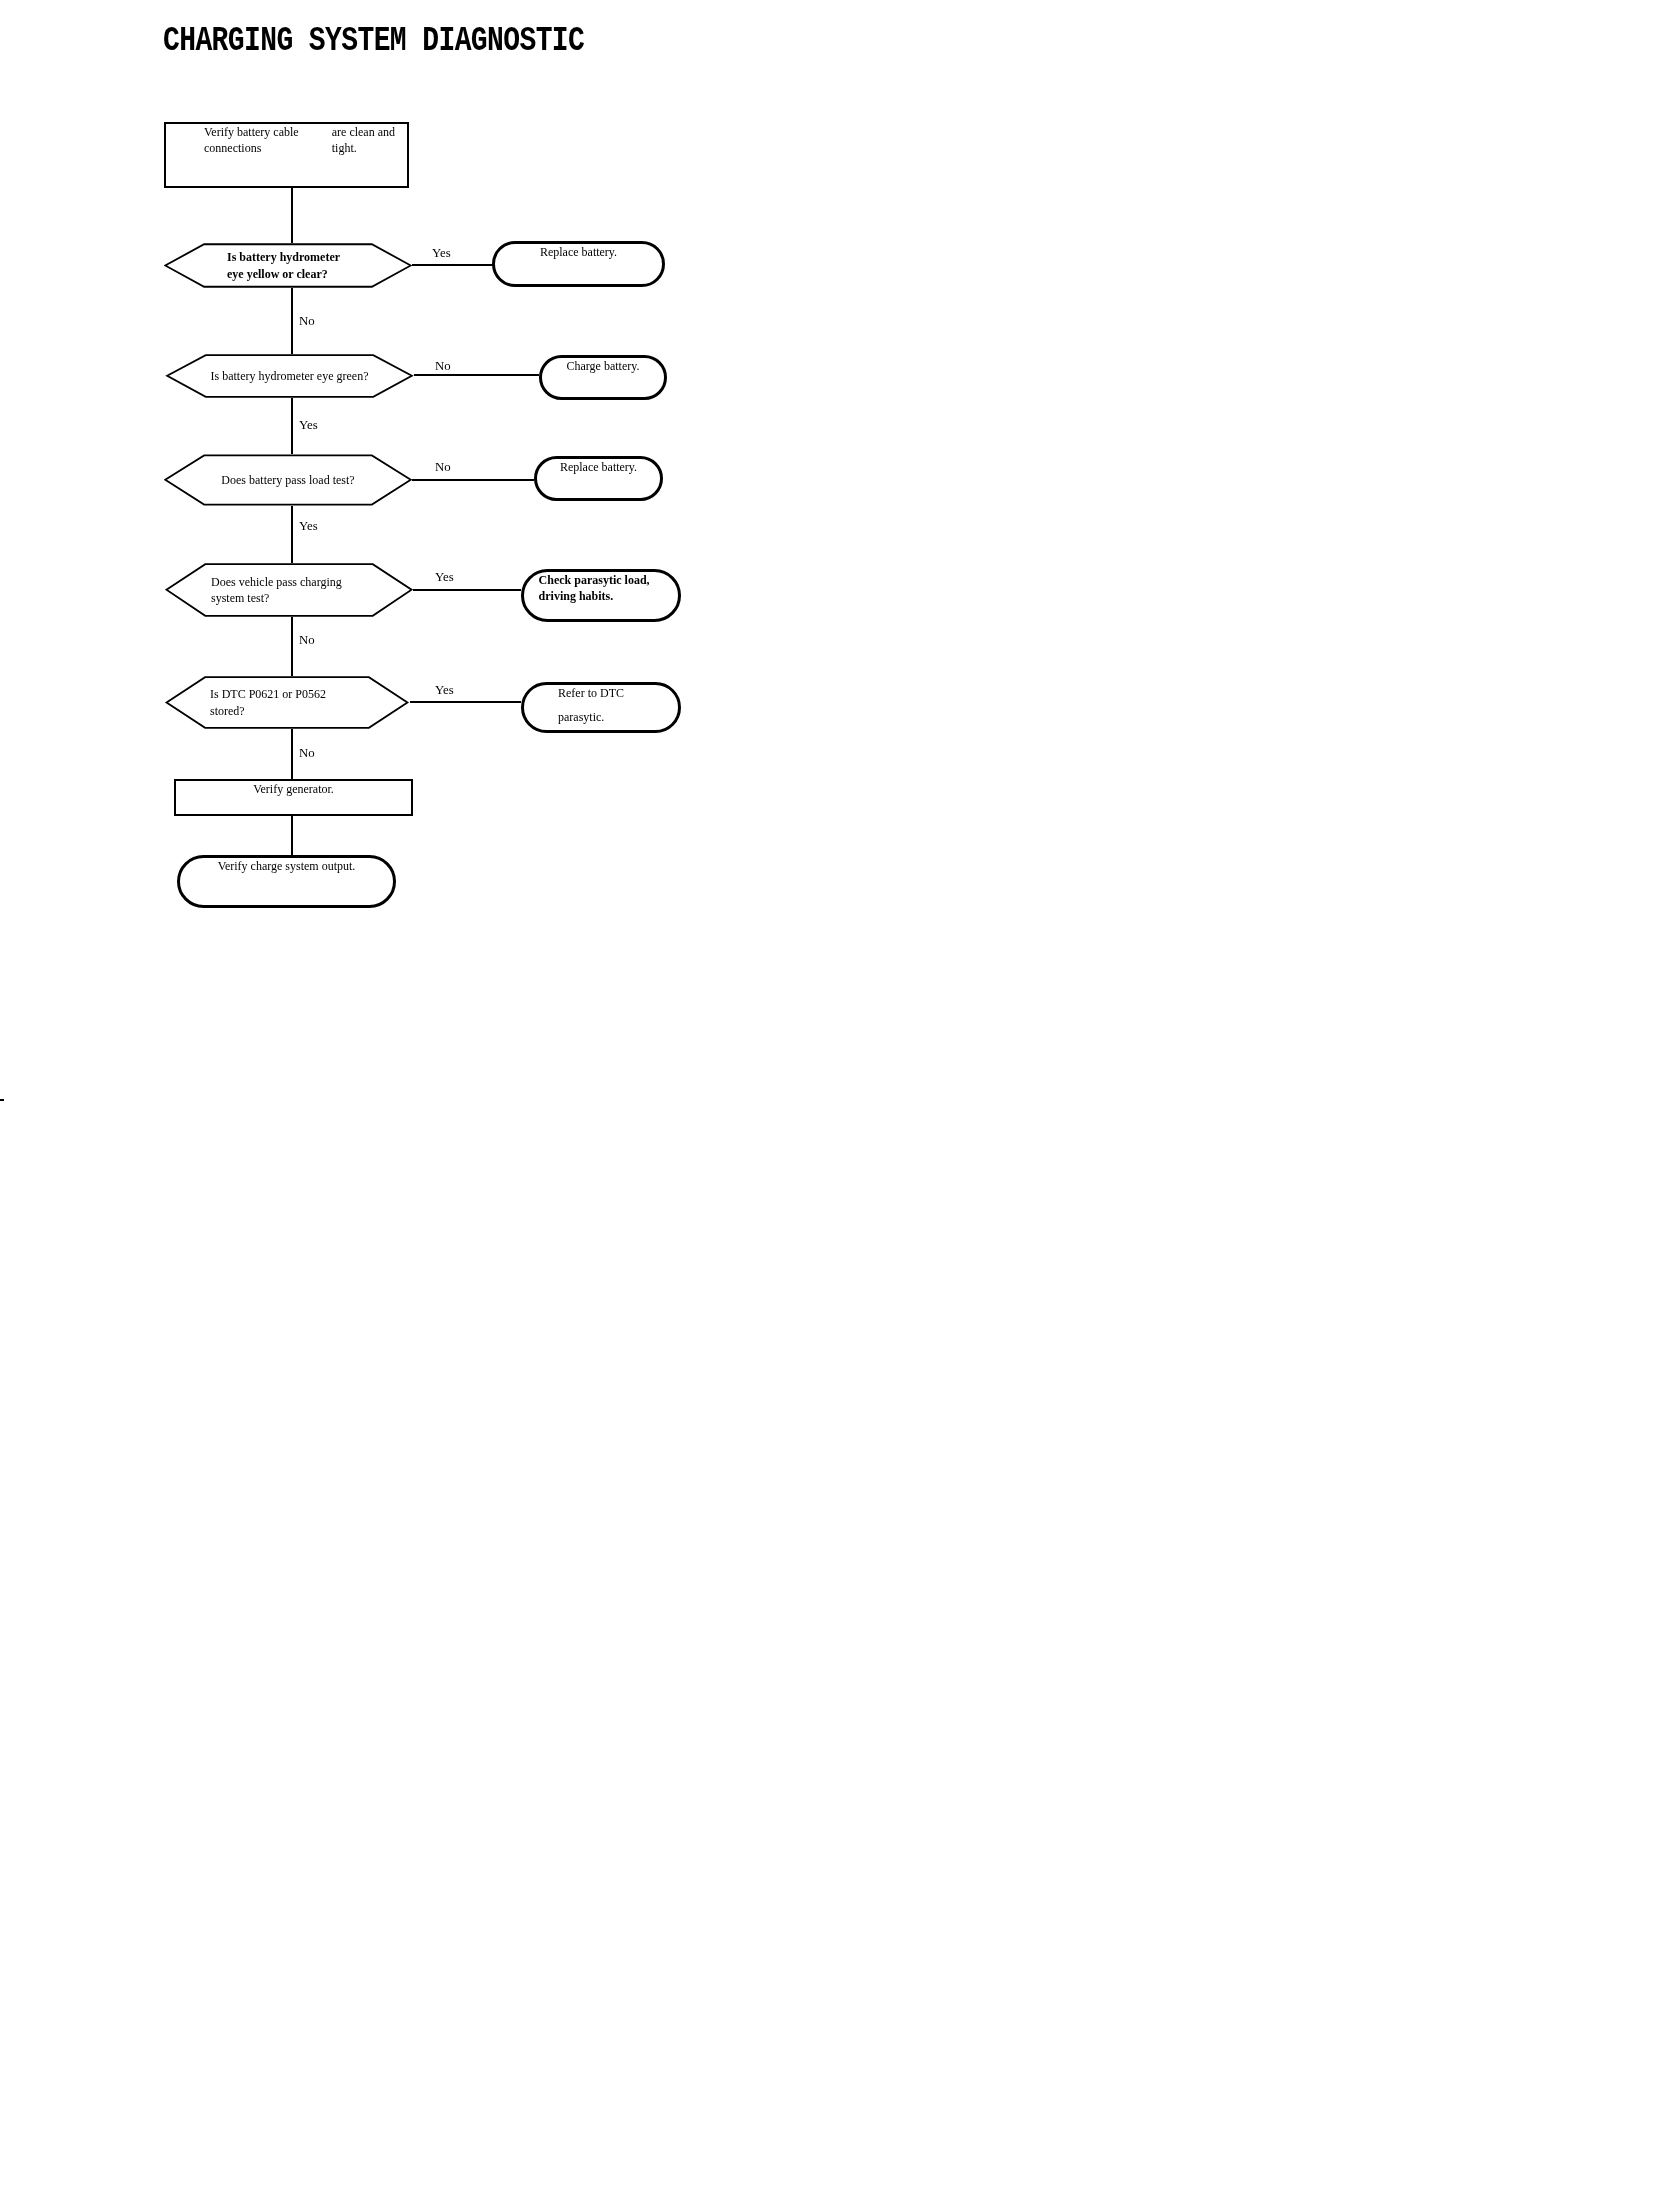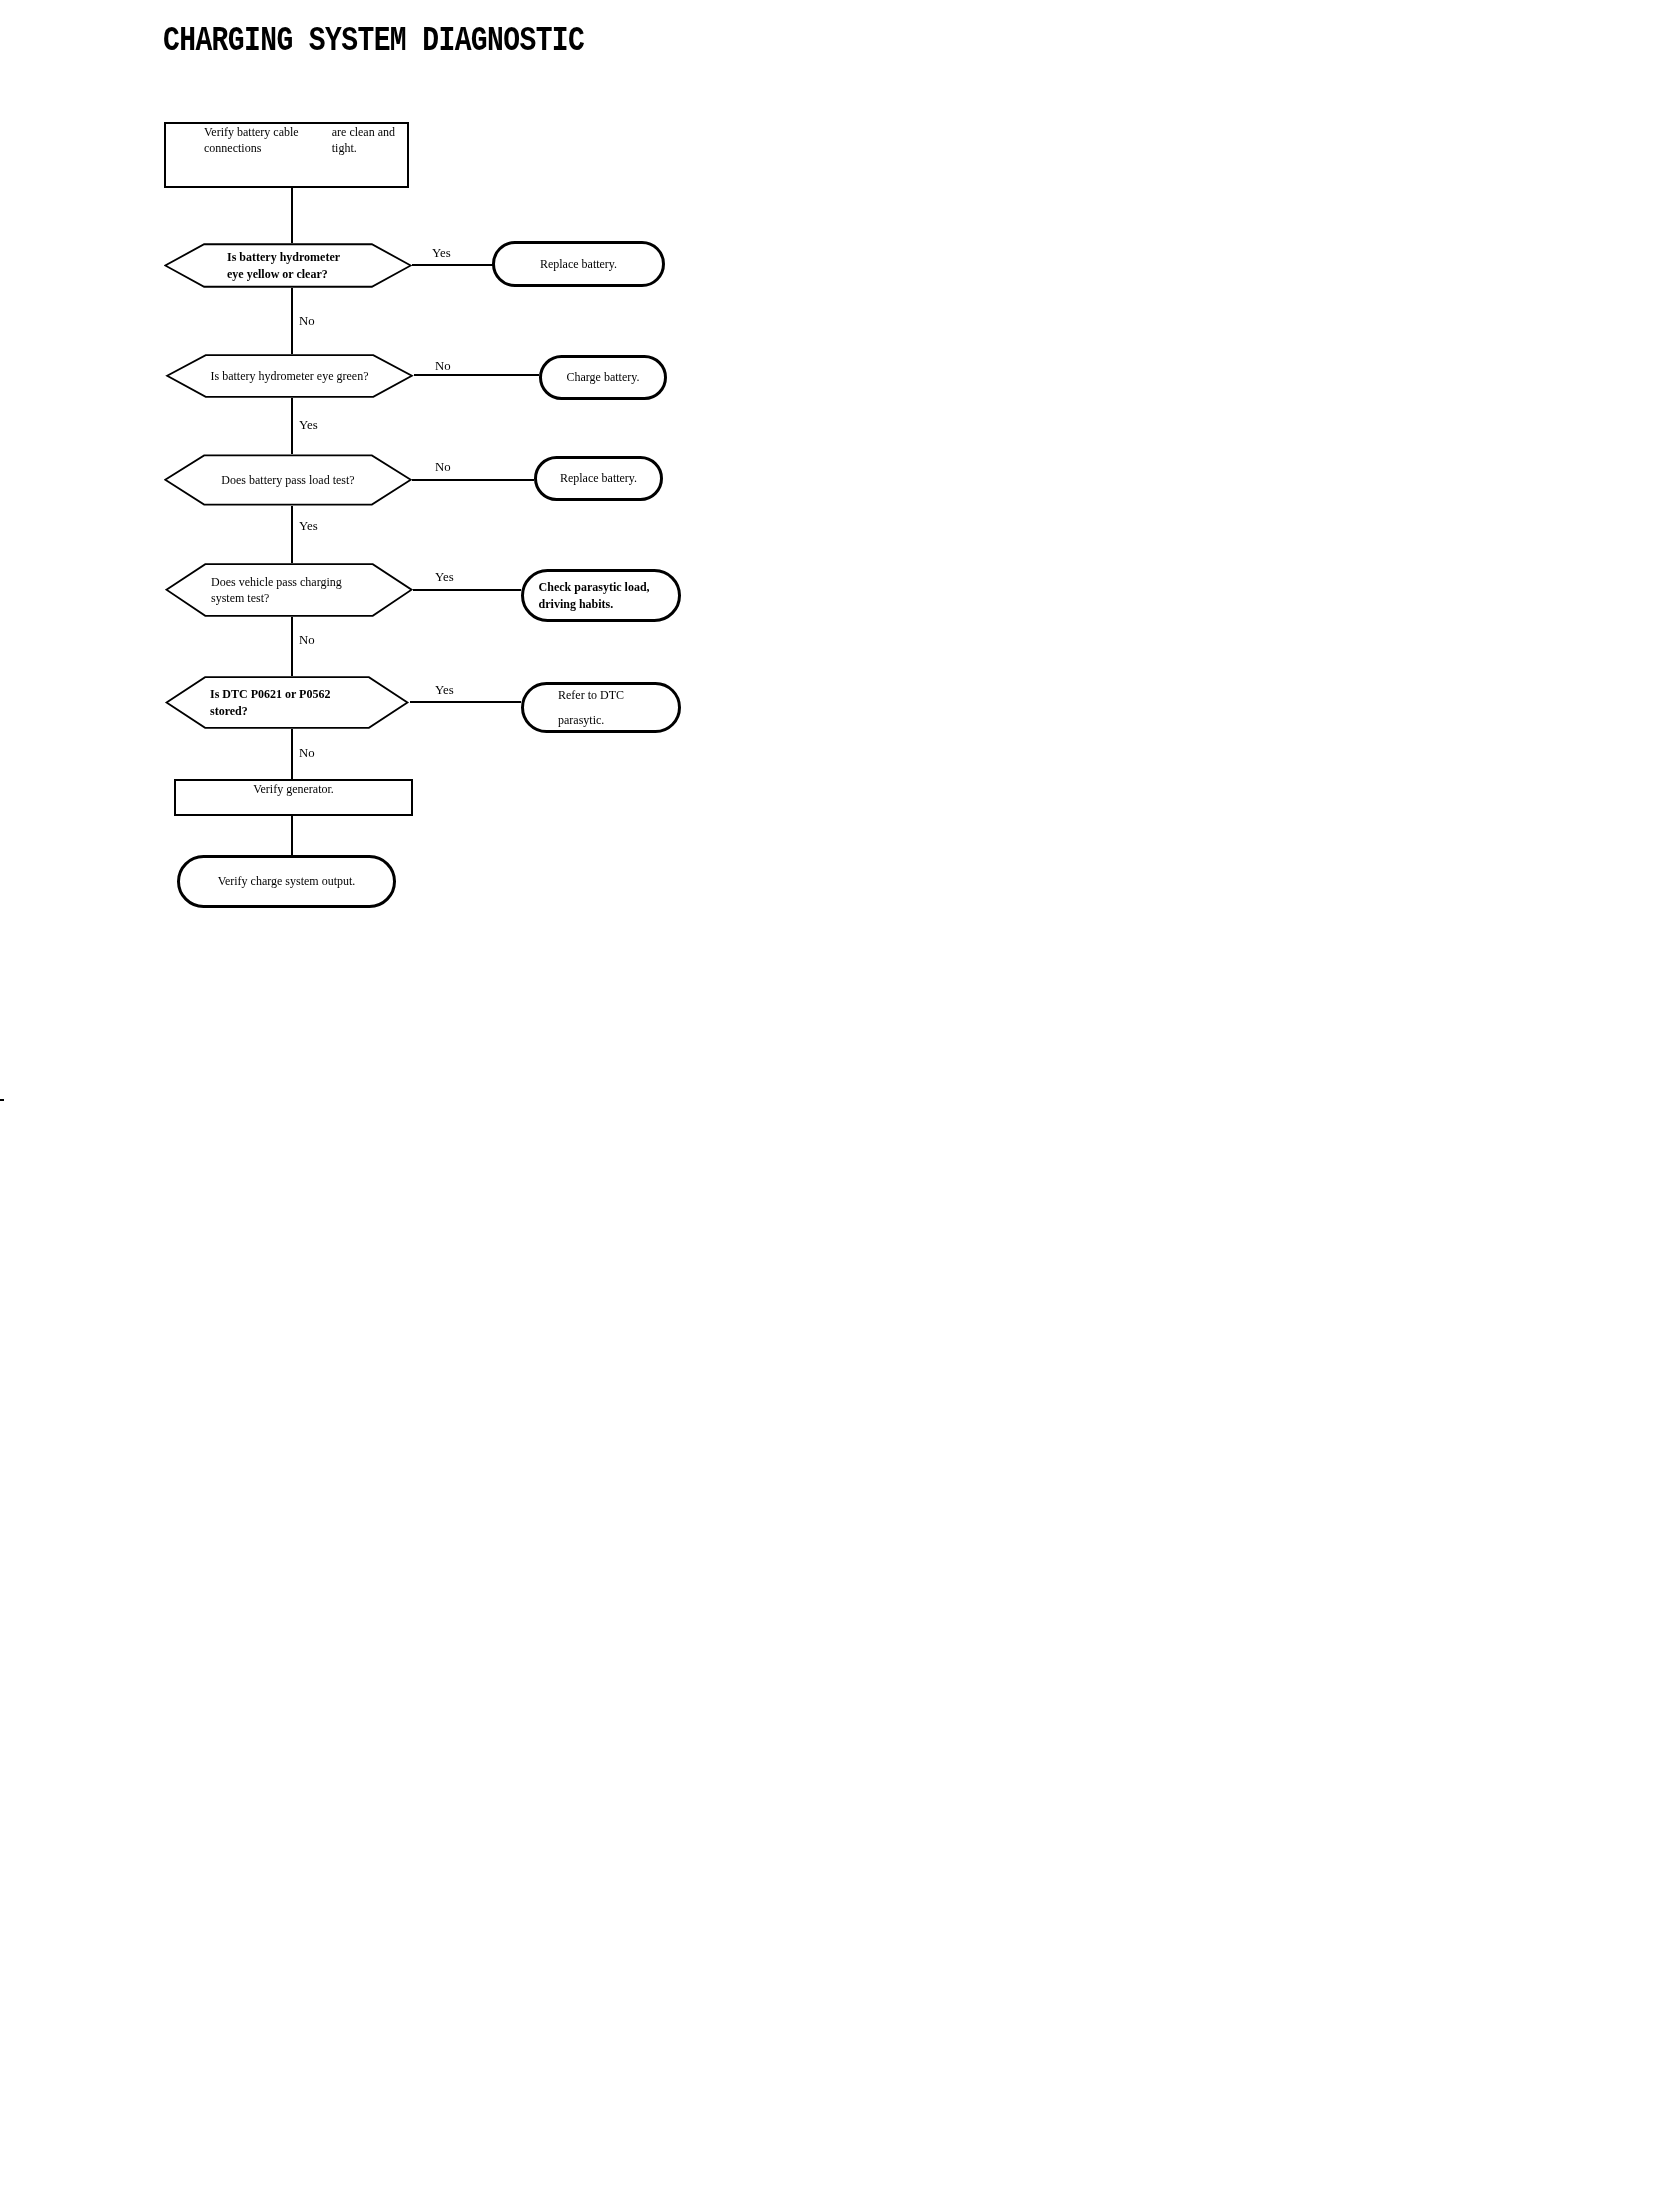--- a/index.html
+++ b/index.html
@@ -31,21 +31,21 @@
     display: flex;
     flex-direction: row;
     justify-content: center;
   }
   .pill {
     border: 3px solid #000;
     border-radius: 607px;
     background: #fff;
     display: flex;
     flex-direction: column;
-    justify-content: center;
+    justify-content: flex-start;
   }
   .hex { background: transparent; }
   .hex svg { position: absolute; left: 0; top: 0; width: 100%; height: 100%; }
   .hex .txt {
     position: absolute; inset: 0;
     display: flex; flex-direction: column; justify-content: center;
   }
   .txt { font-size: 12px; line-height: 16.4px; }
   .txt.center { text-align: center; }
   .txt.left   { text-align: left; }
@@ -149,21 +149,21 @@
     <div class="txt left">driving habits.</div>
   </div>
 
   <div class="vline" style="left:291px; top:617px; height:59px;"></div>
   <div class="edge-label" style="left:299px; top:633px;">No</div>
 
   <div class="node hex" style="left:164px; top:676px; width:246px; height:53px;">
     <svg viewBox="0 0 404 88">
       <polygon points="2,44 66,2 338,2 402,44 338,86 66,86" fill="#ffffff" stroke="#000000" stroke-width="3"></polygon>
     </svg>
-    <div class="txt left" style="padding-left:46px;font-weight:bold;">
+    <div class="txt left" style="padding-left:46px;">
       <div>Is DTC P0621 or P0562</div>
       <div>stored?</div>
     </div>
   </div>
 
   <div class="hline" style="left:410px; top:701px; width:111px;"></div>
   <div class="edge-label" style="left:435px; top:683px;">Yes</div>
 
   <div class="node pill" style="left:521px; top:682px; width:160px; height:51px; padding-left:34px;gap:8px;">
     <div class="txt left">Refer to DTC</div>

